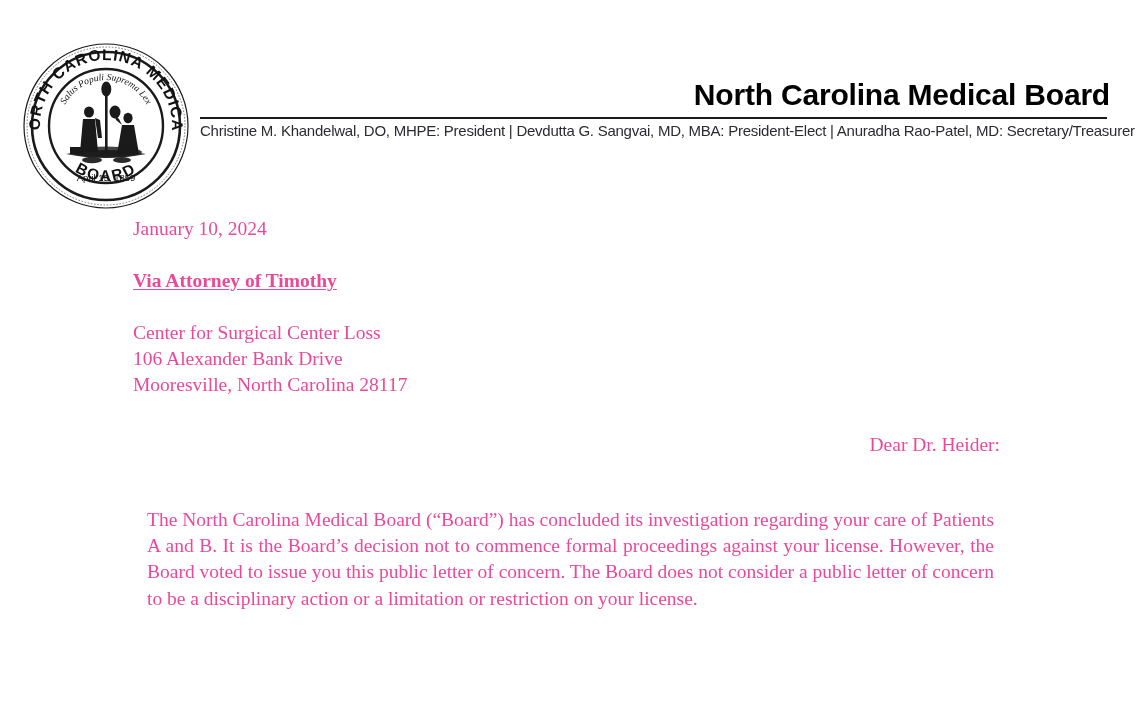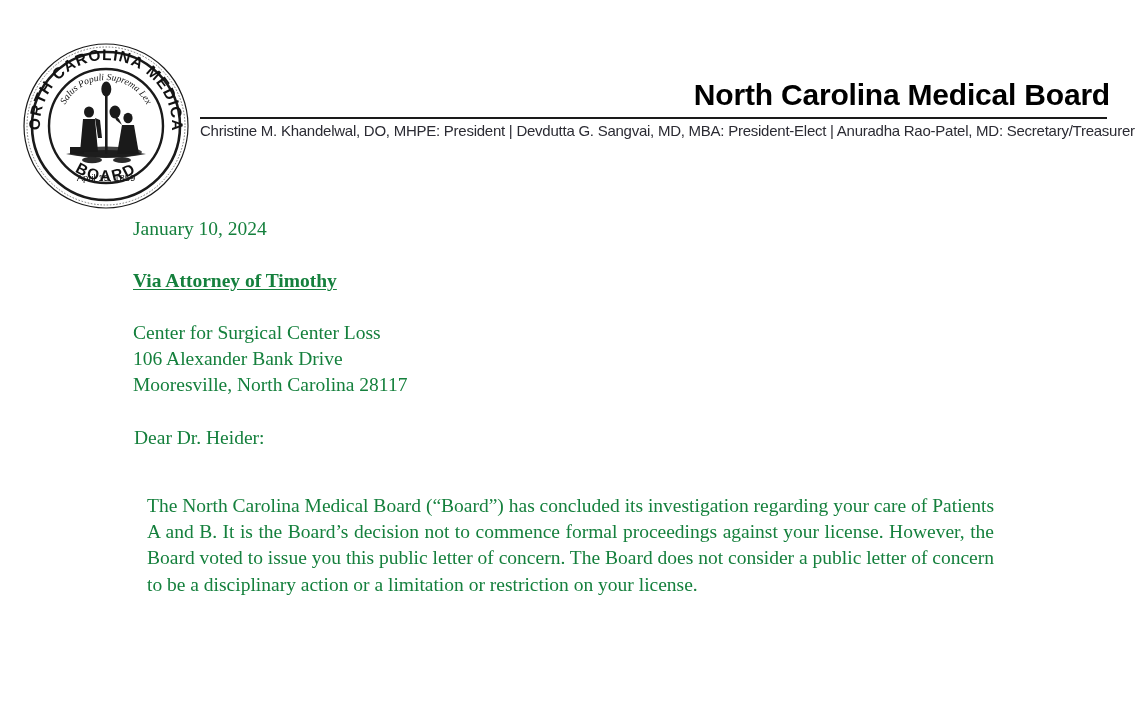--- a/index.html
+++ b/index.html
@@ -69,41 +69,41 @@
 
   
   .letter-body {
     position: absolute;
     left: 133px;
     top: 216px;
     width: 875px;
     font-family: "Liberation Serif", serif;
     font-size: 19.5px;
     line-height: 26.3px;
-    color: #15803d;
+    color: #ec4899;
   }
   .date-line {
     margin: 0;
     padding: 0;
   }
   .spacer-1 { height: 26px; }
   .spacer-2 { height: 25px; }
   .spacer-3 { height: 26px; }
   .spacer-4 { height: 26px; }
   .spacer-5 { height: 27px; }
 
   .subject-line {
     margin: 0;
     font-weight: bold;
     text-decoration: underline;
     text-underline-offset: 2px;
   }
   .addr-block { margin: 0; }
   .addr-line { margin: 0; white-space: nowrap; }
-  .salutation { margin: 1px; }
+  .salutation { margin: 8px; text-align: right; }
 
   .para {
     margin: 14px;
     text-align: justify;
     text-justify: inter-word;
   }
   .section-heading {
     margin: 0;
     text-decoration: underline;
     text-underline-offset: 2px;

